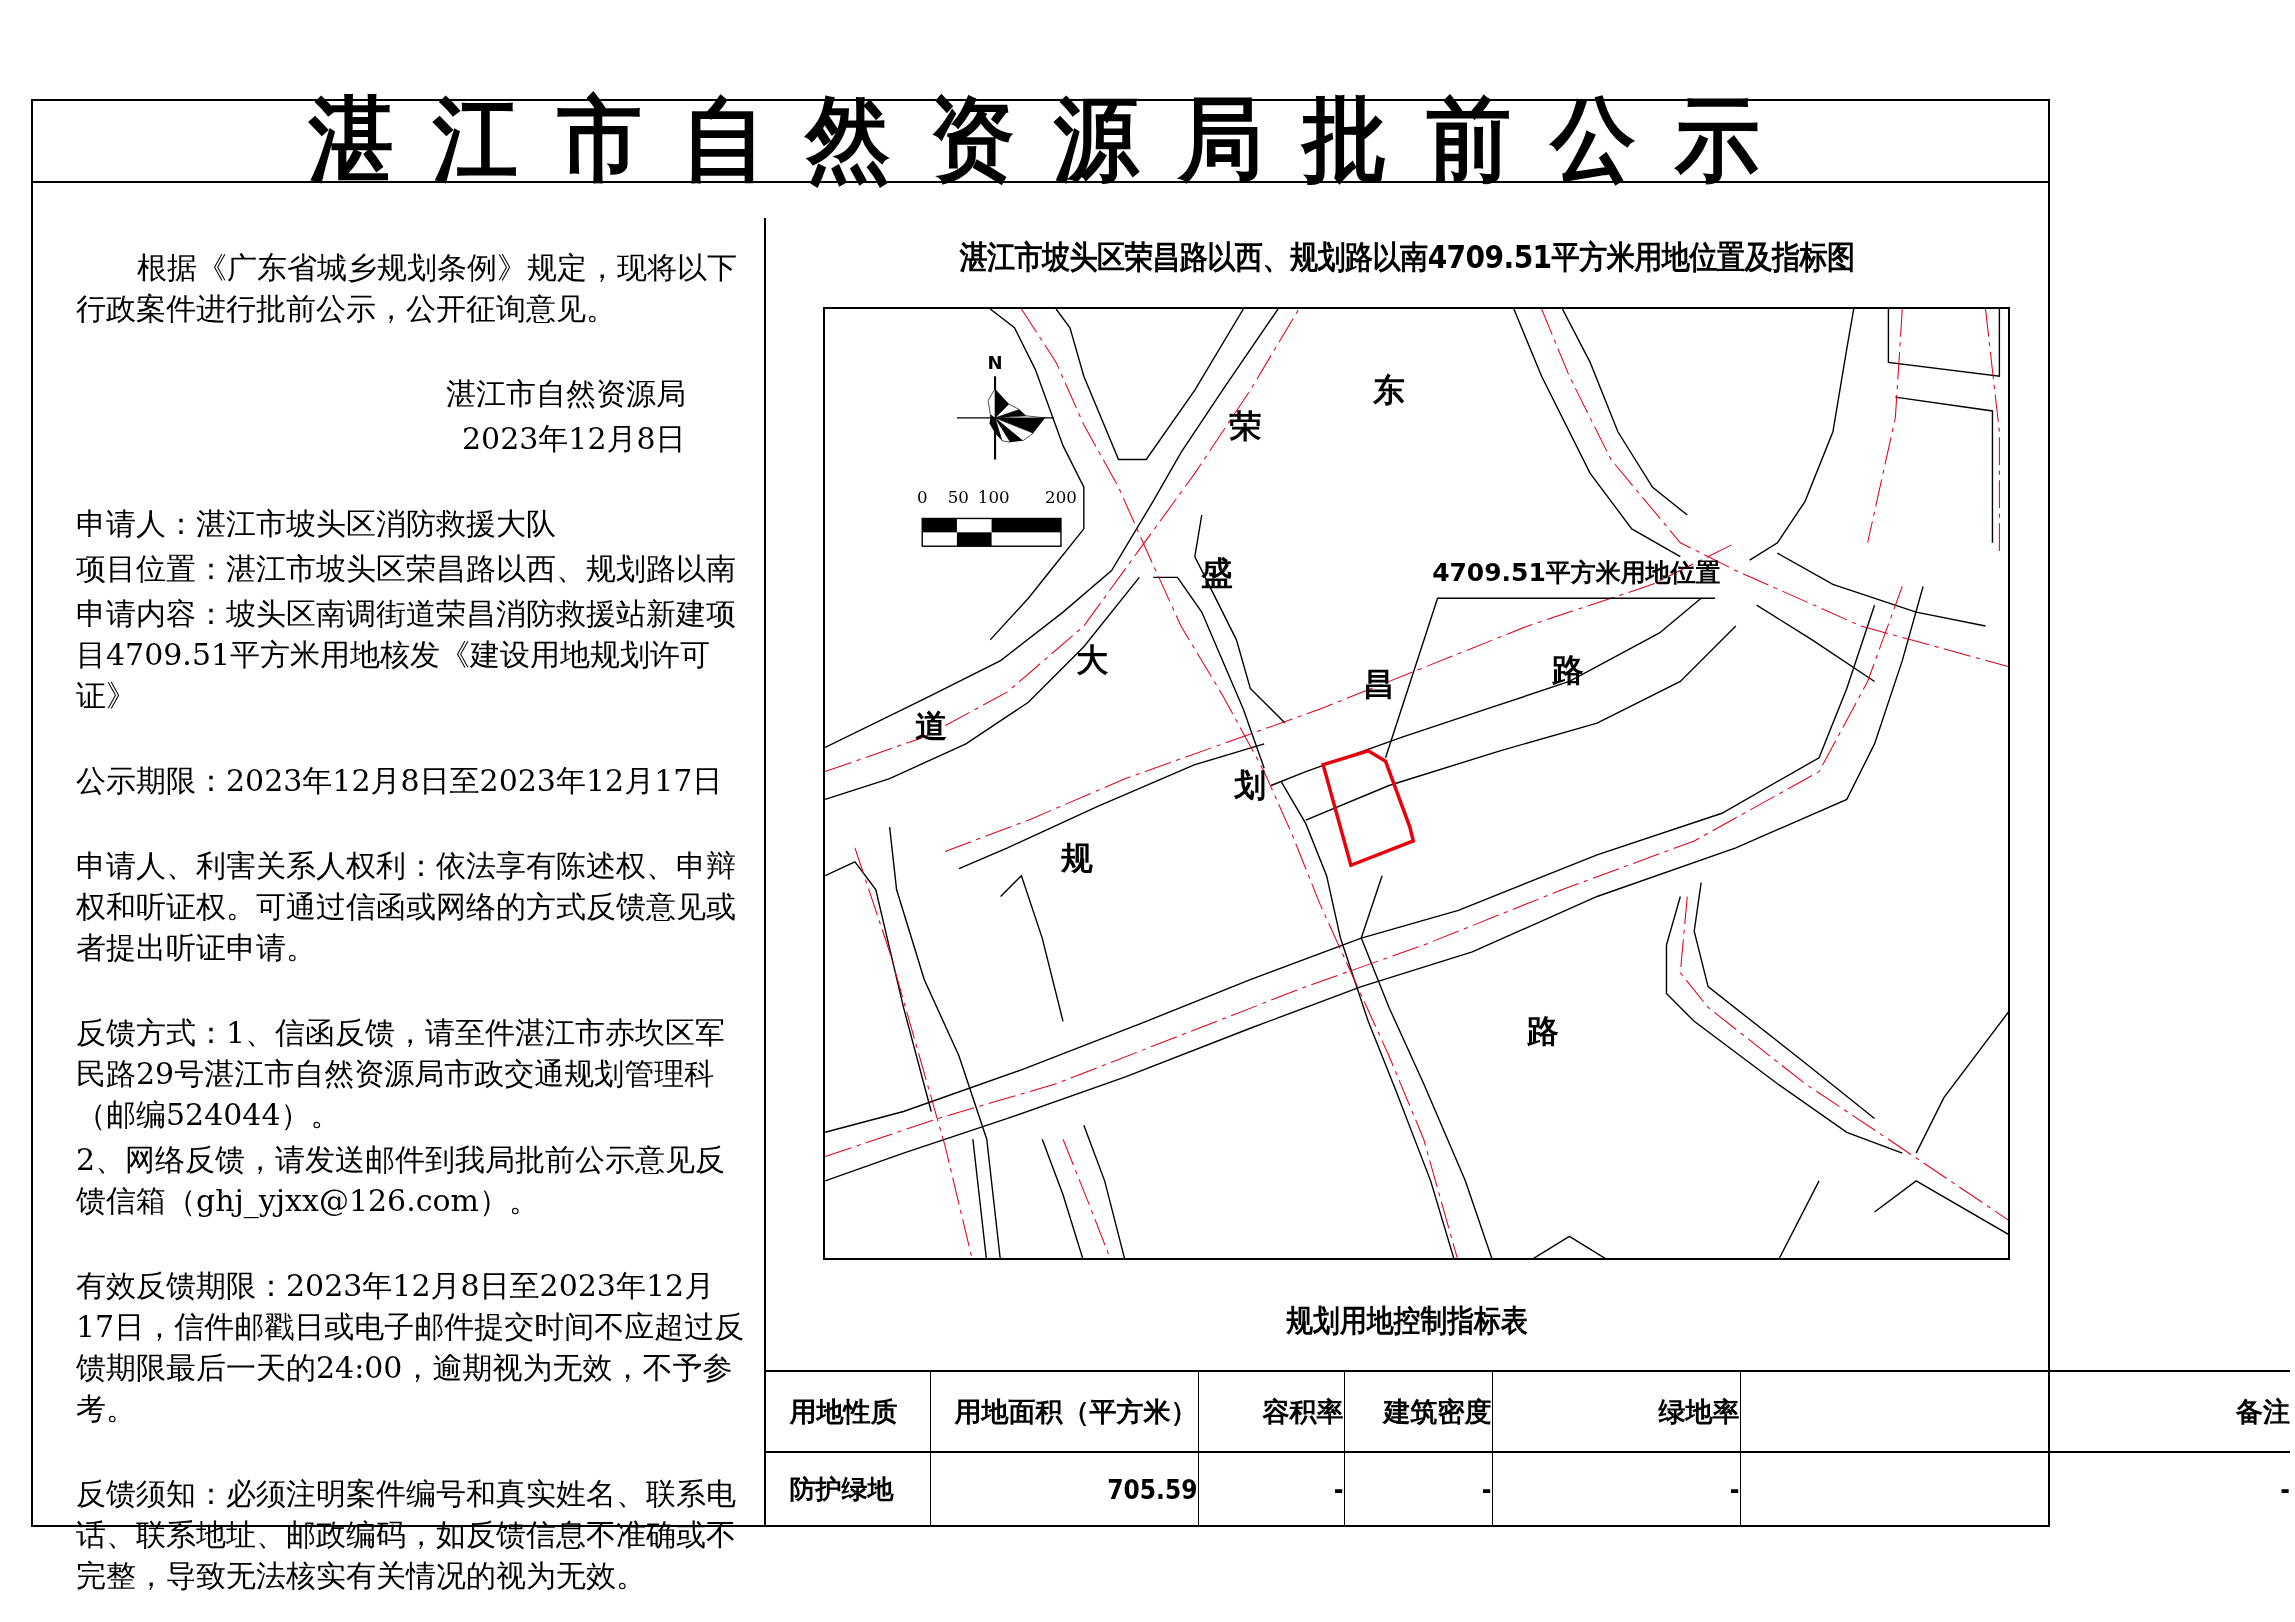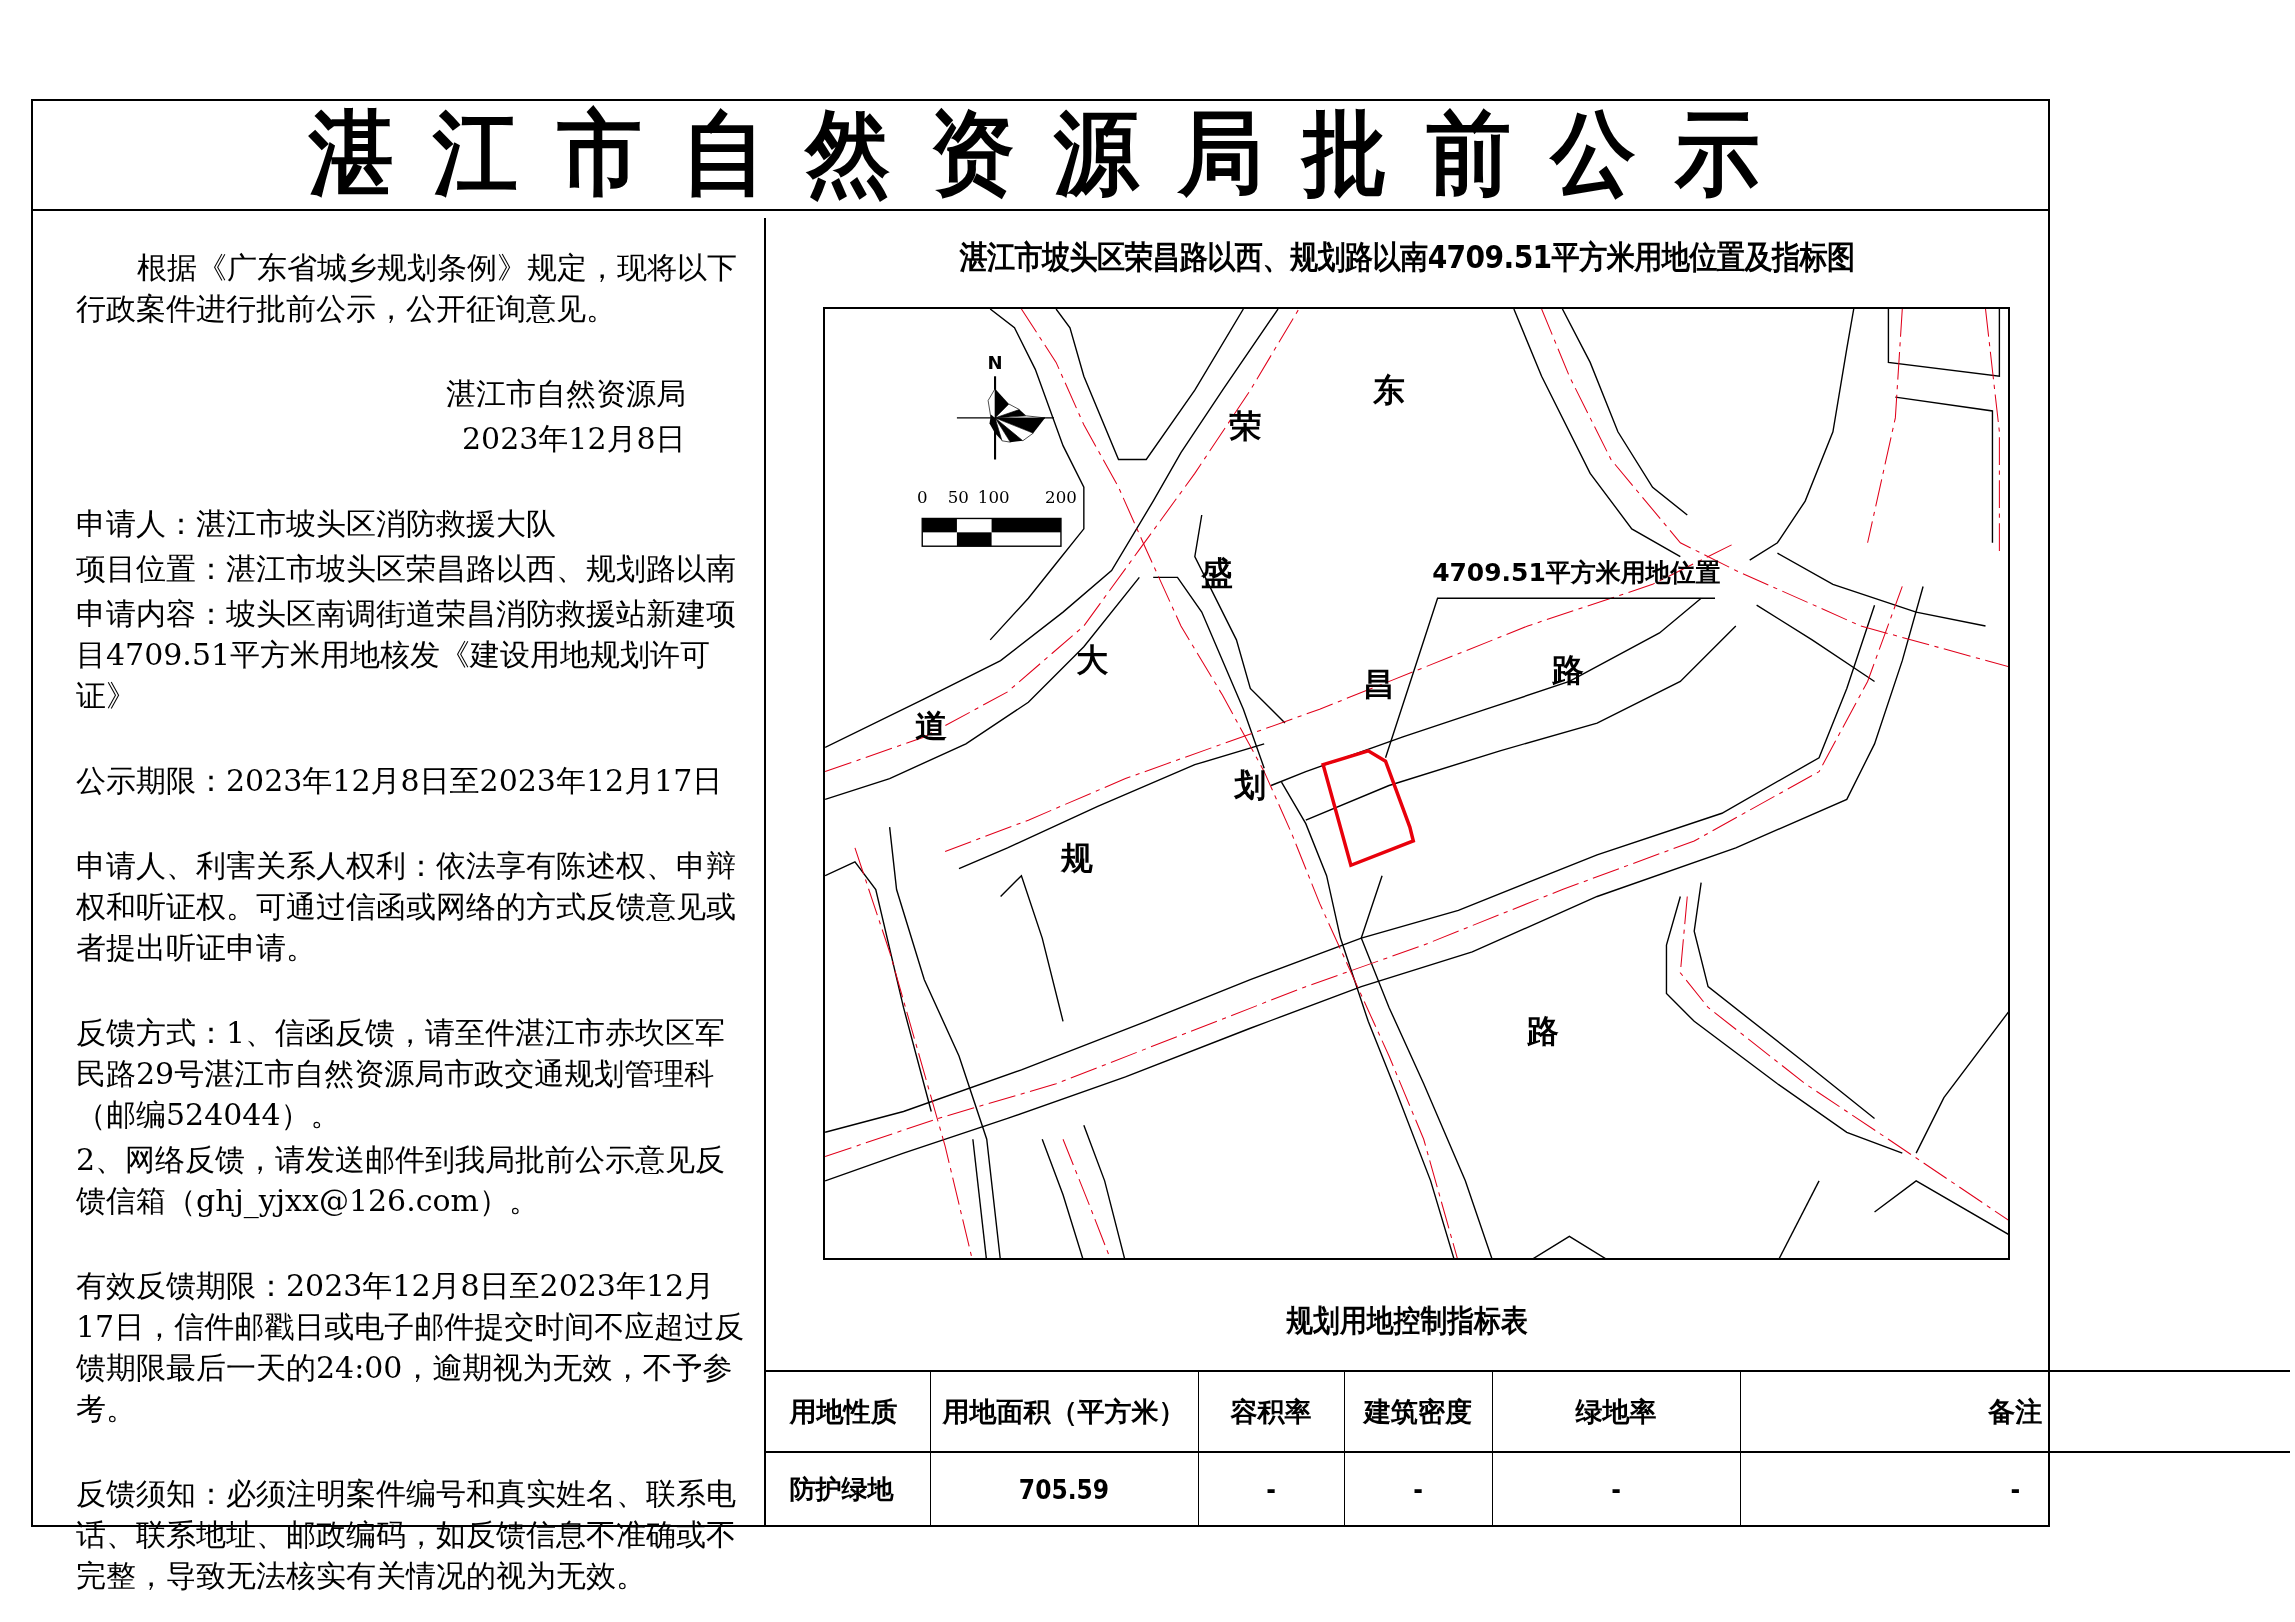--- a/index.html
+++ b/index.html
@@ -1,20 +1,20 @@
 <!DOCTYPE html>
 <html style="font-size:11px"><head>
 <meta charset="utf-8">
 <style>
   html, body { margin:0; padding:0; background:#ffffff; }
   body { width:2295px; height:1623px; position:relative; overflow:hidden;
          font-family:"DejaVu Sans","Liberation Sans",sans-serif; color:#000; }
   .frame { position:absolute; left:30.5px; top:99px; width:2019px; height:1428px;
            border:2.1px solid #000; box-sizing:border-box; }
-  .title-bar { position:absolute; left:30.5px; top:99px; width:2019px; height:112px;
+  .title-bar { position:absolute; left:30.5px; top:99px; width:2019px; height:84px;
                border-bottom:2.1px solid #000; box-sizing:border-box;
                display:flex; align-items:center; justify-content:center; }
   .main-title { font-size:92px; font-weight:bold; letter-spacing:43px;
                 font-family:"DejaVu Sans",sans-serif; transform:scaleX(0.92);
                 margin-left:28px; }
   .col-divider { position:absolute; left:764px; top:218px; width:2.1px; height:1308px; background:#000; }
   .left-col { position:absolute; left:72px; top:243px; width:680px;
               font-family:"DejaVu Serif","Liberation Serif",serif; font-size:30px; line-height:41px; }
   .left-col p { margin:4px; }
   .left-col .gap { height:36px; }
@@ -23,21 +23,21 @@
   .signdate { padding-left:386px; }
   .map-title { position:absolute; left:764px; top:236px; width:1286px; text-align:center;
                font-size:32px; font-weight:bold; letter-spacing:-0.7px; transform:scaleX(0.88); }
   .map-box { position:absolute; left:823px; top:307px; width:1187px; height:953px;
              border:2.1px solid #000; box-sizing:border-box; overflow:hidden; background:#fff; }
   .map-box svg { position:absolute; left:0; top:0; }
   .table-title { position:absolute; left:764px; top:1301px; width:1286px; text-align:center;
                  font-size:30.5px; font-weight:bold; transform:scaleX(0.88); }
   table.ctl { position:absolute; left:766px; top:1370px; width:1524px; height:156px;
               border-collapse:collapse; font-size:26px; font-weight:bold; }
-  table.ctl td, table.ctl th { border-top:2.1px solid #000; border-left:1.4px solid #000; padding:0; text-align:center; font-weight:bold; }
+  table.ctl td, table.ctl th { border-top:2.1px solid #000; border-left:1.4px solid #000; padding:0; text-align:right; font-weight:bold; }
   table.ctl tr:first-child th { border-top:2.1px solid #000; }
   table.ctl td:first-child, table.ctl th:first-child { border-left:none; text-align:left; padding-left:23.6px; }
   table.ctl th { height:54px; font-size:27px; }
   table.ctl td { height:50px; }
   .num { font-weight:normal; font-family:"DejaVu Sans Condensed","DejaVu Sans",sans-serif; }
 </style>
 </head>
 <body>
 
 <div class="frame"></div>

